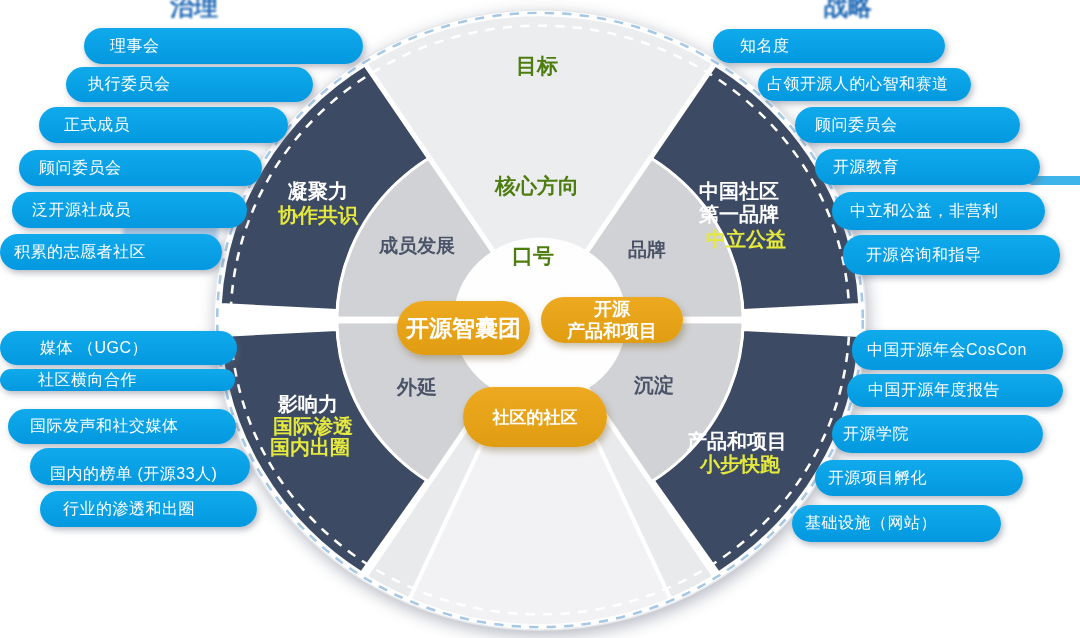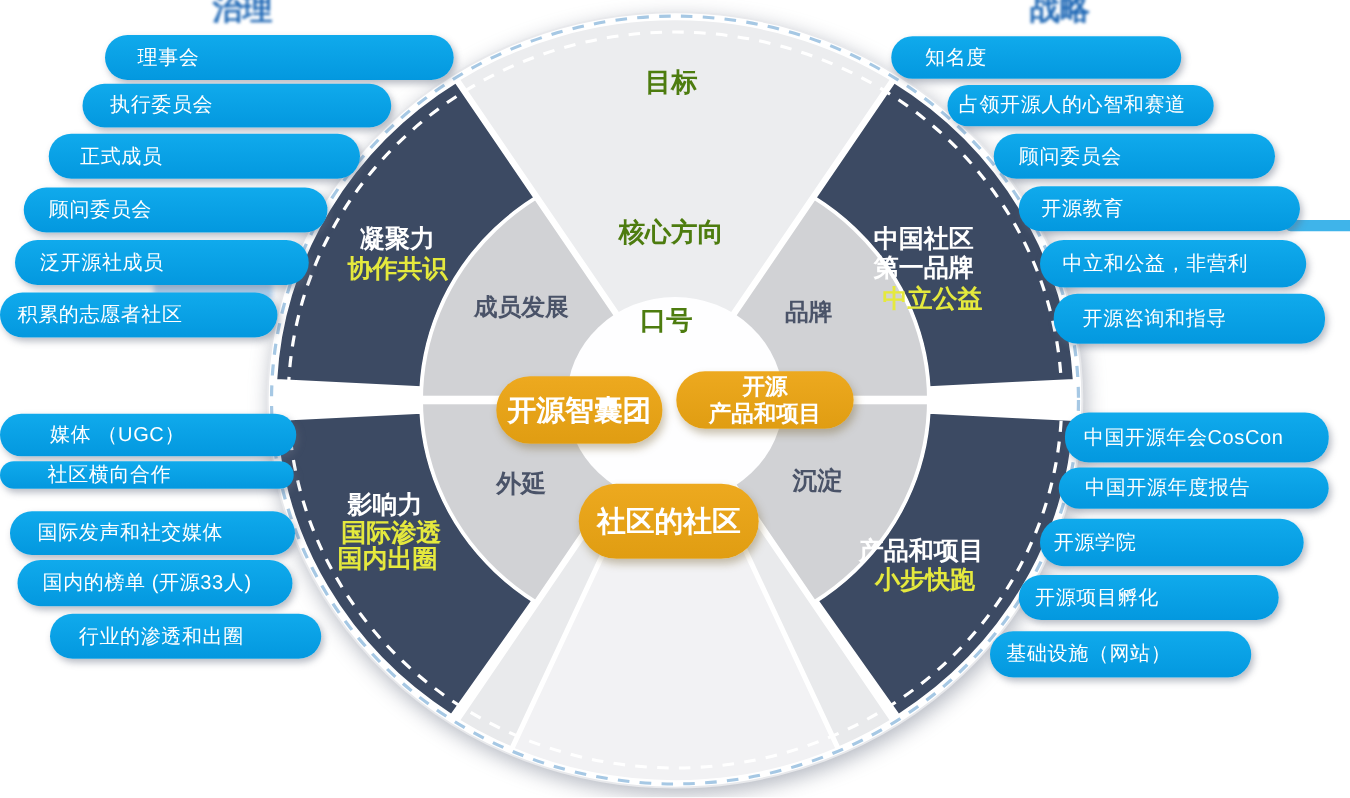--- a/index.html
+++ b/index.html
@@ -84,21 +84,21 @@
   <div class="lbl q-title" style="left:737px;top:441px">产品和项目</div>
   <div class="lbl q-sub" style="left:740px;top:464px">小步快跑</div>
 
   <div class="opill" style="left:397px;top:301px;width:133px;height:54px;border-radius:27px;font-size:23px">
     <span>开源智囊团</span>
   </div>
   <div class="opill" style="left:541px;top:297px;width:142px;height:46px;border-radius:33px;font-size:18px;flex-direction:column;line-height:1.25">
     <span>开源</span>
     <span>产品和项目</span>
   </div>
-  <div class="opill" style="left:463px;top:387px;width:144px;height:60px;border-radius:30px;font-size:23px">
+  <div class="opill" style="left:463px;top:387px;width:144px;height:60px;border-radius:30px;font-size:17px">
     <span>社区的社区</span>
   </div>
 
   <div class="cut-header" style="left:170px;top:-9px">治理</div>
   <div class="cut-header" style="left:824px;top:-9px">战略</div>
 
   <div class="artifact" style="left:123px;top:225px;width:95px;height:15px;background:rgba(100,165,225,.5);border-radius:3px;filter:blur(2px)"></div>
   <div class="artifact" style="left:1028px;top:176px;width:52px;height:9px;background:#3fb4ea;border-radius:5px 0 0 5px"></div>
 
   <div id="pills">
@@ -122,21 +122,21 @@
       </div>
       <div class="pill" style="left: 0px; top: 331px; width: 197px; height: 34px; padding-left: 40px;">
         <span>媒体 （UGC）</span>
       </div>
       <div class="pill" style="left: 0px; top: 369px; width: 197px; height: 22px; padding-left: 38px;">
         <span>社区横向合作</span>
       </div>
       <div class="pill" style="left: 8px; top: 409px; width: 206px; height: 35px; padding-left: 22px;">
         <span>国际发声和社交媒体</span>
       </div>
-      <div class="pill" style="left: 14px; top: 448px; width: 200px; height: 37px; padding-left: 20px;">
+      <div class="pill" style="left: 30px; top: 448px; width: 200px; height: 37px; padding-left: 20px; align-items: flex-end;">
         <span>国内的榜单 (开源33人)</span>
       </div>
       <div class="pill" style="left: 40px; top: 491px; width: 194px; height: 36px; padding-left: 23px;">
         <span>行业的渗透和出圈</span>
       </div>
       <div class="pill" style="left: 713px; top: 29px; width: 205px; height: 34px; padding-left: 27px;">
         <span>知名度</span>
       </div>
       <div class="pill" style="left: 758px; top: 68px; width: 204px; height: 33px; padding-left: 9px; text-align: center;">
         <span>占领开源人的心智和赛道</span>

